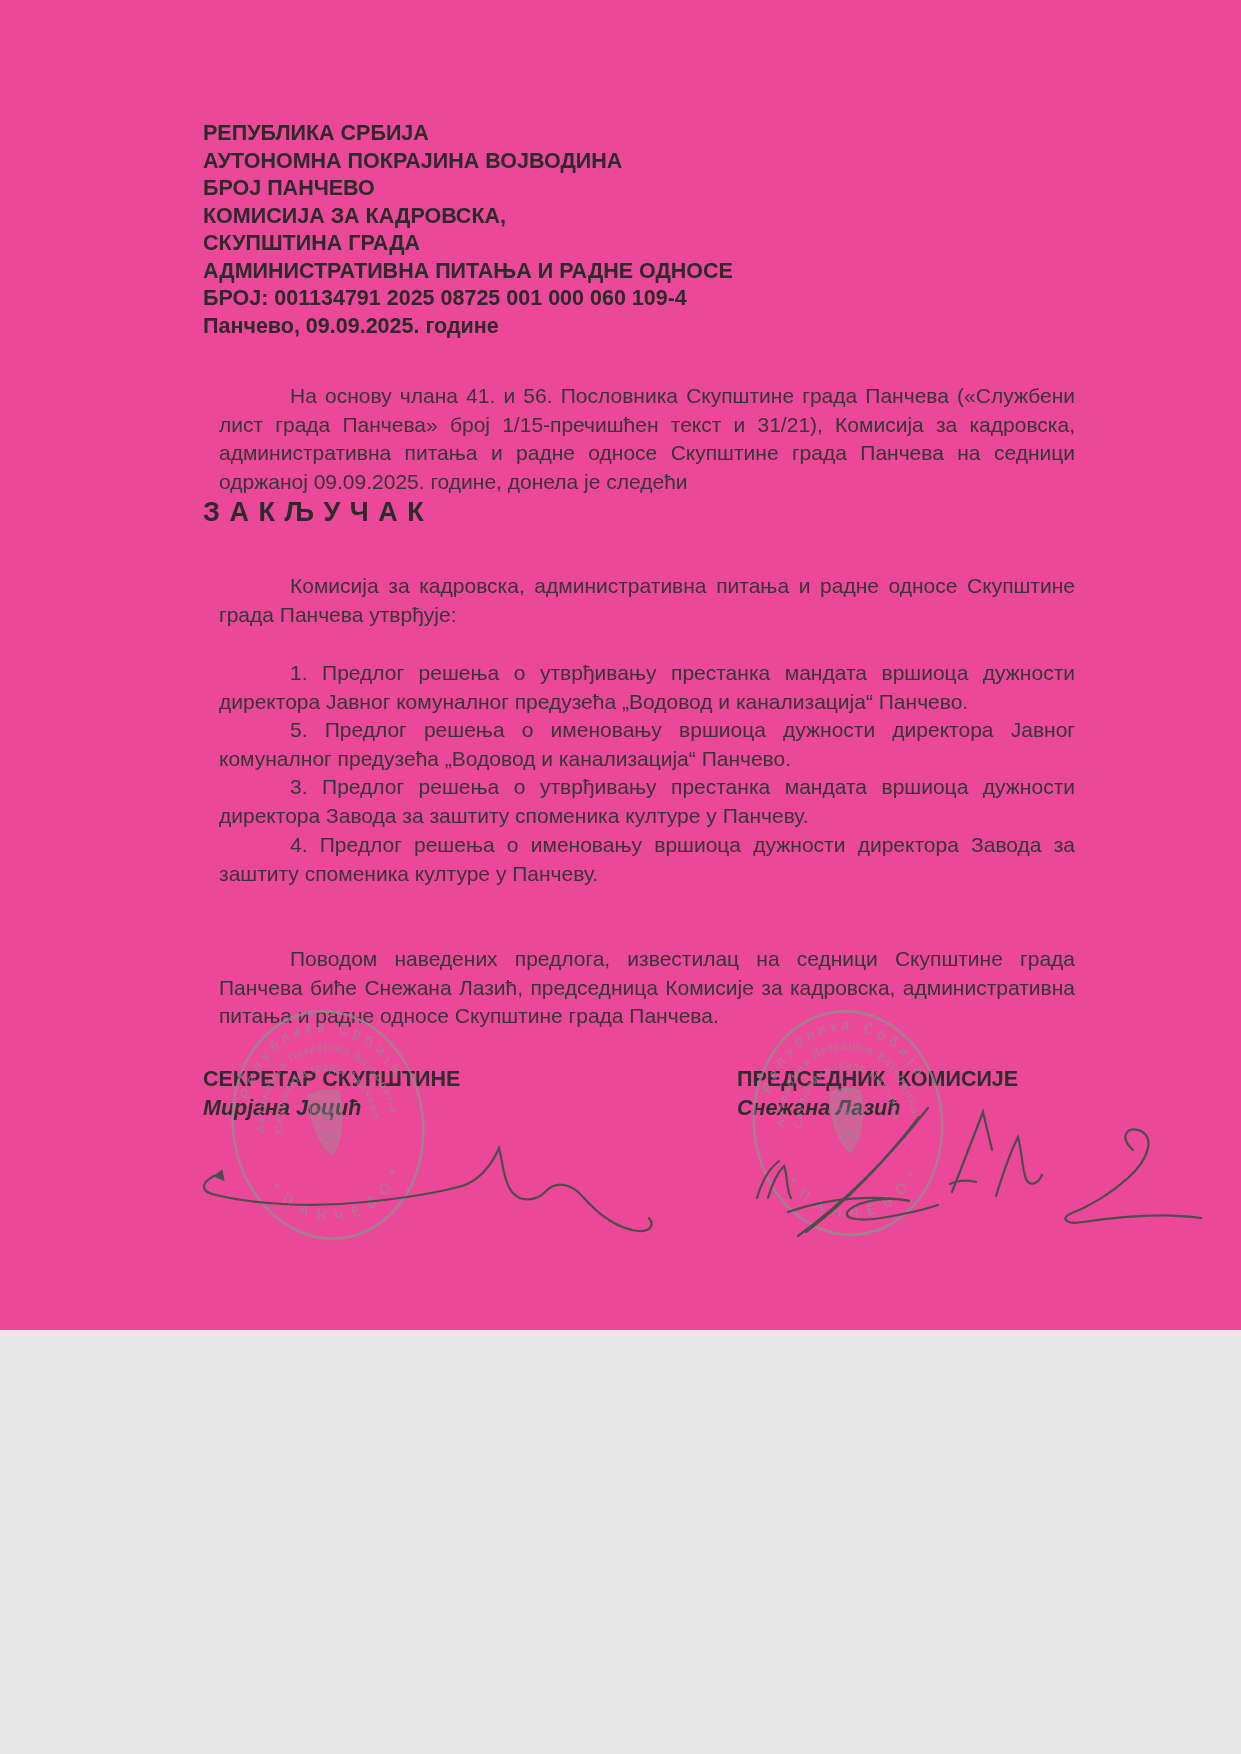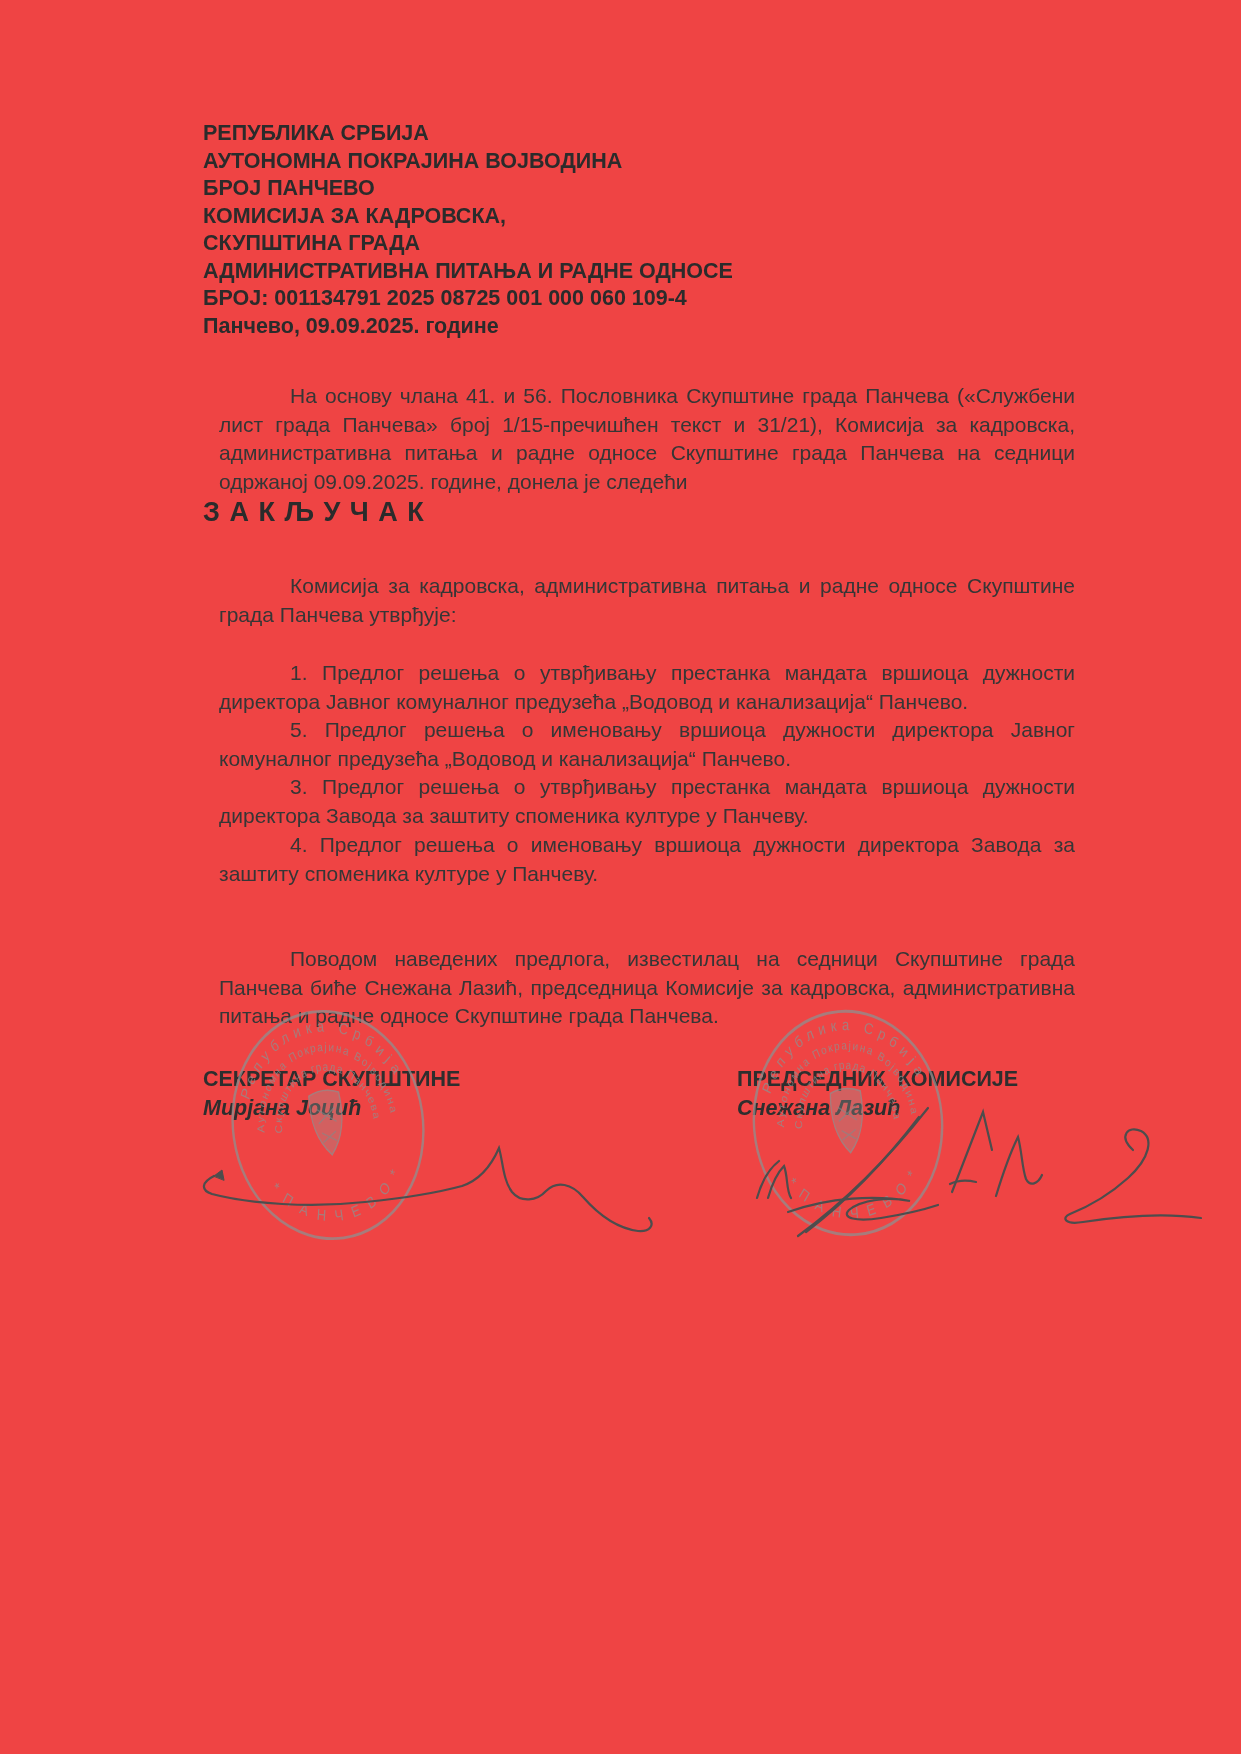--- a/index.html
+++ b/index.html
@@ -1,20 +1,20 @@
 <!DOCTYPE html>
 <html><head>
 <meta charset="utf-8">
 <style>
   html,body{margin:0;padding:0;background:#e8e8e8;}
   .page{
     position:relative;
-    width:1241px;height:1754px;
+    width:1241px;height:1330px;
     margin:0 auto;
-    background:#ef4444;
+    background:#ec4899;
     font-family:"Liberation Sans", sans-serif;
     color:#333;
     overflow:hidden;
   }
   .header{
     position:absolute;left:203px;top:120px;width:880px;
     font-size:21.5px;line-height:27.5px;font-weight:bold;color:#2b2b2b;
   }
   .para{
     position:absolute;left:203px;width:856px;margin:16px;

